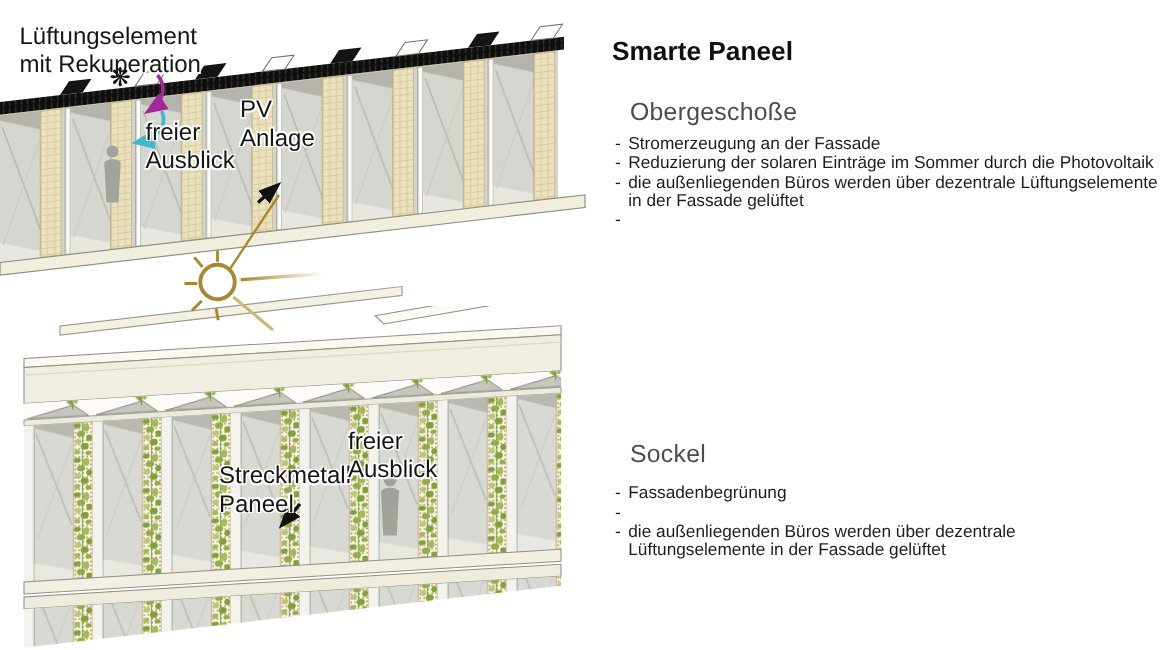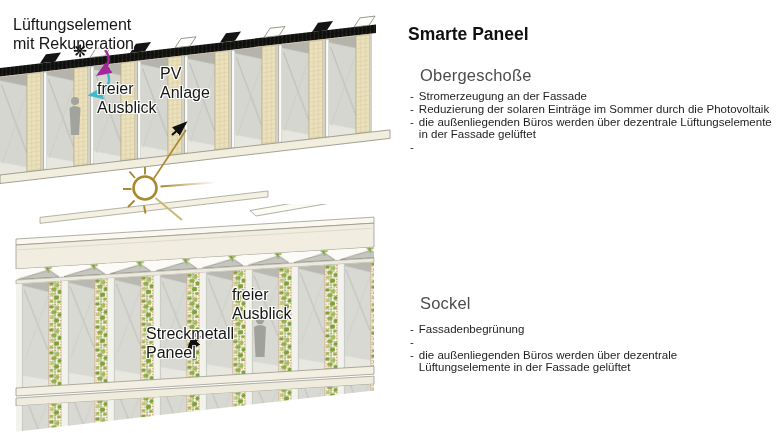--- a/index.html
+++ b/index.html
@@ -174,21 +174,21 @@
     </g>
   </svg>
 
   <div class="diag-label" style="left:13px;top:15px;">Lüftungselement
 mit Rekuperation</div>
   <div class="fan" style="left:73px;top:43px;">❋</div>
   <div class="diag-label center" style="left:97px;top:79px;width:62px;">freier
 Ausblick</div>
   <div class="diag-label center" style="left:160px;top:64px;width:58px;">PV
 Anlage</div>
-  <div class="diag-label center" style="left:146px;top:324px;width:104px;">Streckmetall
+  <div class="diag-label center" style="left:146px;top:308px;width:104px;">Streckmetall
 Paneel</div>
   <div class="diag-label center" style="left:232px;top:285px;width:62px;">freier
 Ausblick</div>
 
   <div class="textcol">
     <div class="title">Smarte Paneel</div>
 
     <div class="sec-h h-ober">Obergeschoße</div>
     <ul class="bullets ul-ober">
       <li>

